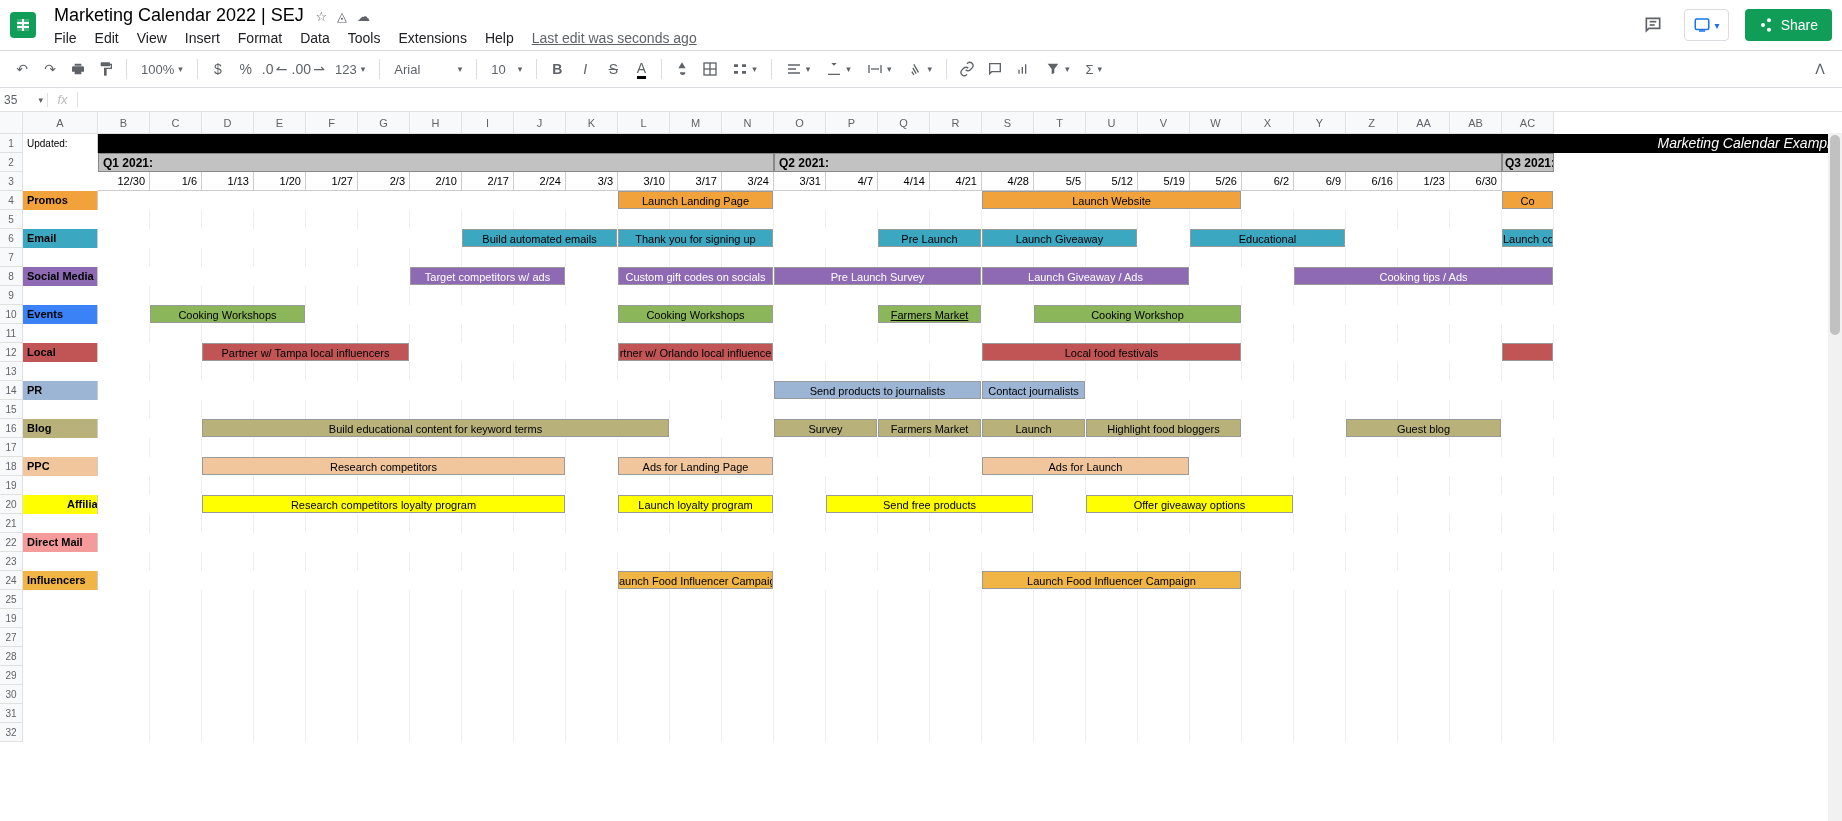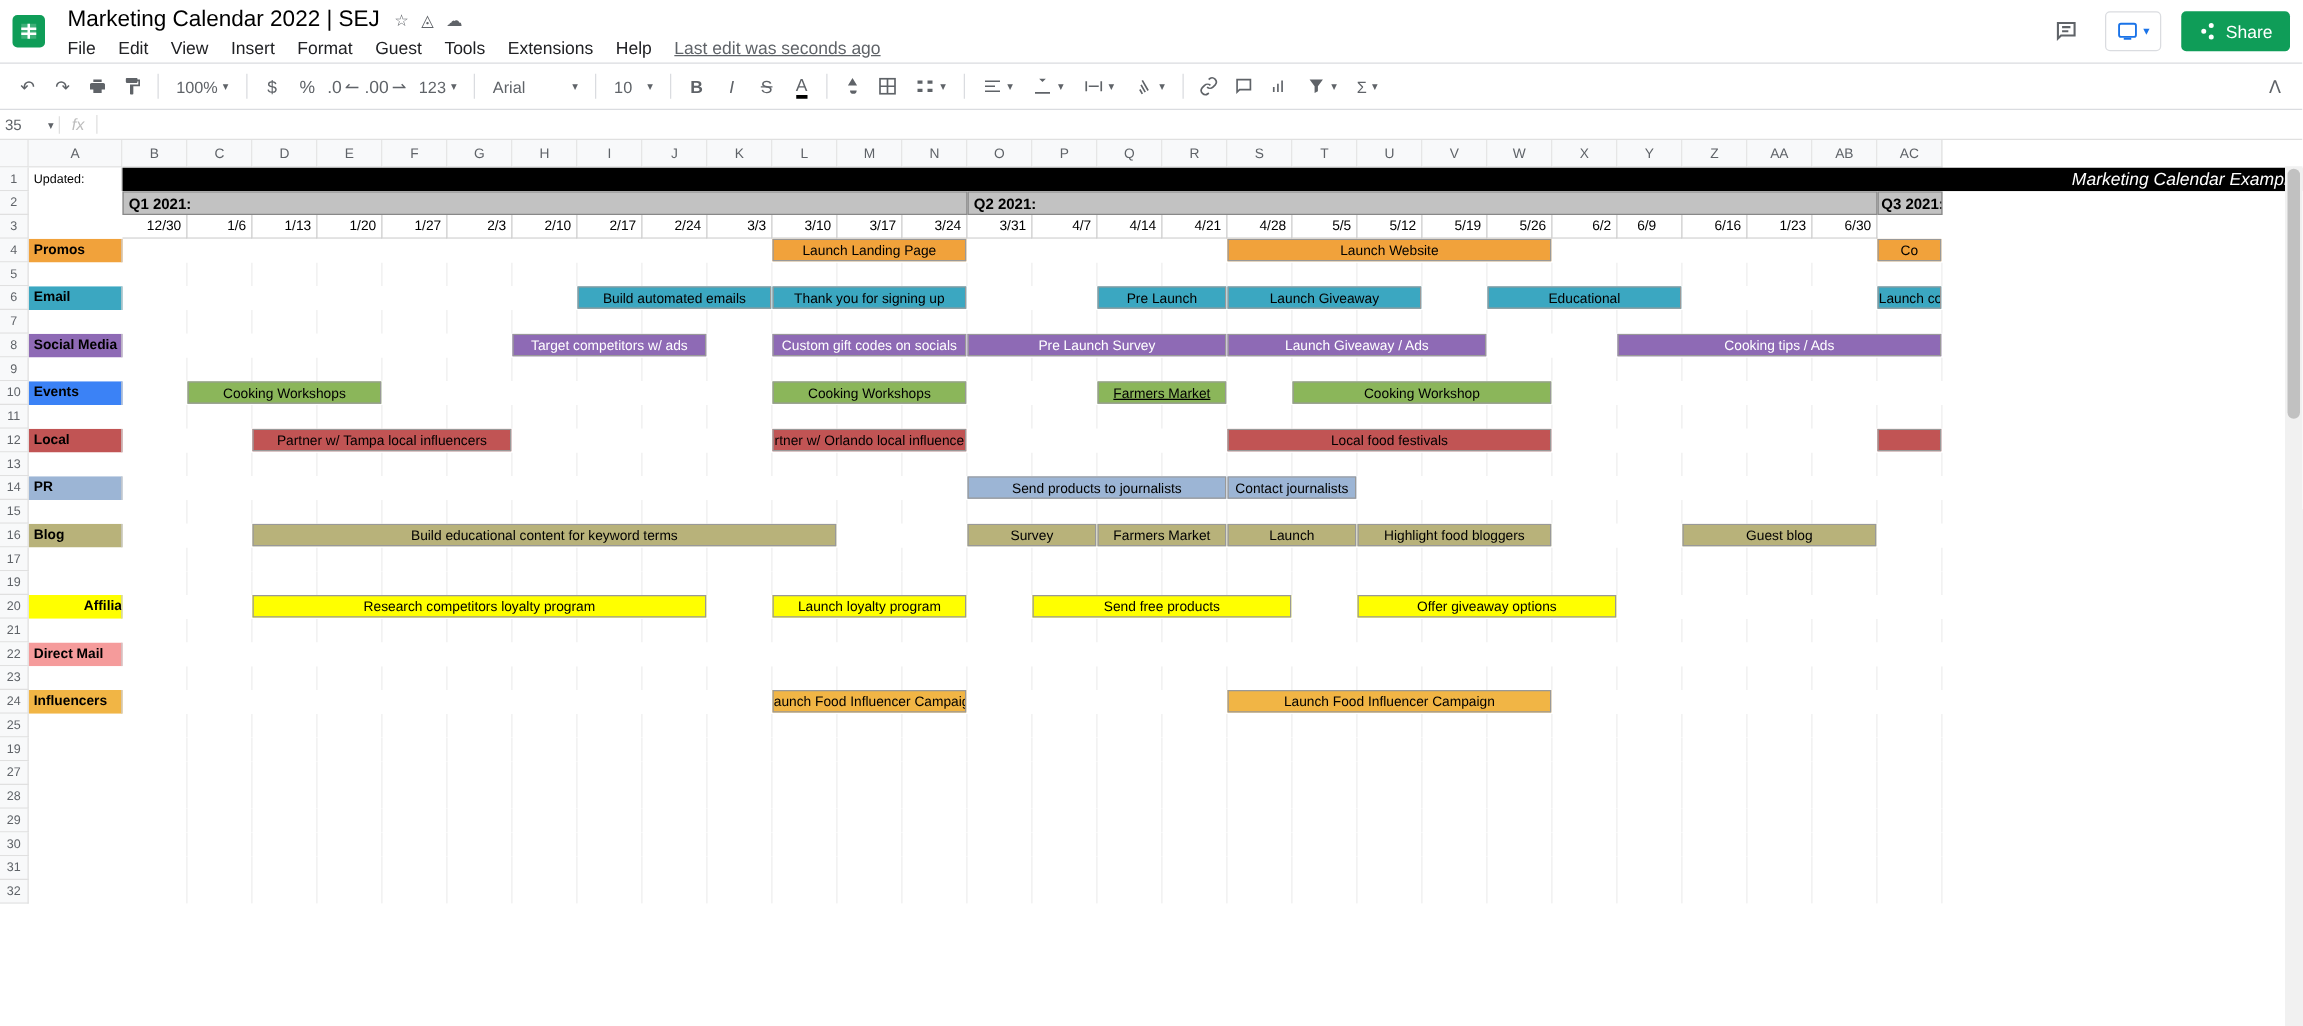--- a/index.html
+++ b/index.html
@@ -68,21 +68,21 @@
         <span>◬</span>
         <span>☁</span>
       </span>
     </div>
     <div class="menu-bar">
       <span class="menu-item">File</span>
       <span class="menu-item">Edit</span>
       <span class="menu-item">View</span>
       <span class="menu-item">Insert</span>
       <span class="menu-item">Format</span>
-      <span class="menu-item">Guest</span>
+      <span class="menu-item">Data</span>
       <span class="menu-item">Tools</span>
       <span class="menu-item">Extensions</span>
       <span class="menu-item">Help</span>
       <span class="last-edit">Last edit was seconds ago</span>
     </div>
   </div>
   <div class="header-right">
     <div class="icon-btn">
       <svg width="20" height="20" viewBox="0 0 24 24" fill="none" stroke="#5f6368" stroke-width="2">
           <path d="M4 4h16v12H7l-3 3z"></path>
@@ -307,21 +307,21 @@
           <div style="position: absolute; left: 751px; width: 52px; height: 19px; border-right: 1px solid rgb(204, 204, 204); border-bottom: 1px solid rgb(204, 204, 204); font-size: 11px; text-align: right; padding-right: 4px; line-height: 19px;">3/31</div>
           <div style="position: absolute; left: 803px; width: 52px; height: 19px; border-right: 1px solid rgb(204, 204, 204); border-bottom: 1px solid rgb(204, 204, 204); font-size: 11px; text-align: right; padding-right: 4px; line-height: 19px;">4/7</div>
           <div style="position: absolute; left: 855px; width: 52px; height: 19px; border-right: 1px solid rgb(204, 204, 204); border-bottom: 1px solid rgb(204, 204, 204); font-size: 11px; text-align: right; padding-right: 4px; line-height: 19px;">4/14</div>
           <div style="position: absolute; left: 907px; width: 52px; height: 19px; border-right: 1px solid rgb(204, 204, 204); border-bottom: 1px solid rgb(204, 204, 204); font-size: 11px; text-align: right; padding-right: 4px; line-height: 19px;">4/21</div>
           <div style="position: absolute; left: 959px; width: 52px; height: 19px; border-right: 1px solid rgb(204, 204, 204); border-bottom: 1px solid rgb(204, 204, 204); font-size: 11px; text-align: right; padding-right: 4px; line-height: 19px;">4/28</div>
           <div style="position: absolute; left: 1011px; width: 52px; height: 19px; border-right: 1px solid rgb(204, 204, 204); border-bottom: 1px solid rgb(204, 204, 204); font-size: 11px; text-align: right; padding-right: 4px; line-height: 19px;">5/5</div>
           <div style="position: absolute; left: 1063px; width: 52px; height: 19px; border-right: 1px solid rgb(204, 204, 204); border-bottom: 1px solid rgb(204, 204, 204); font-size: 11px; text-align: right; padding-right: 4px; line-height: 19px;">5/12</div>
           <div style="position: absolute; left: 1115px; width: 52px; height: 19px; border-right: 1px solid rgb(204, 204, 204); border-bottom: 1px solid rgb(204, 204, 204); font-size: 11px; text-align: right; padding-right: 4px; line-height: 19px;">5/19</div>
           <div style="position: absolute; left: 1167px; width: 52px; height: 19px; border-right: 1px solid rgb(204, 204, 204); border-bottom: 1px solid rgb(204, 204, 204); font-size: 11px; text-align: right; padding-right: 4px; line-height: 19px;">5/26</div>
           <div style="position: absolute; left: 1219px; width: 52px; height: 19px; border-right: 1px solid rgb(204, 204, 204); border-bottom: 1px solid rgb(204, 204, 204); font-size: 11px; text-align: right; padding-right: 4px; line-height: 19px;">6/2</div>
-          <div style="position: absolute; left: 1271px; width: 52px; height: 19px; border-right: 1px solid rgb(204, 204, 204); border-bottom: 1px solid rgb(204, 204, 204); font-size: 11px; text-align: right; padding-right: 20px; line-height: 19px;">6/9</div>
+          <div style="position: absolute; left: 1271px; width: 52px; height: 19px; border-right: 1px solid rgb(204, 204, 204); border-bottom: 1px solid rgb(204, 204, 204); font-size: 11px; text-align: right; padding-right: 4px; line-height: 19px;">6/9</div>
           <div style="position: absolute; left: 1323px; width: 52px; height: 19px; border-right: 1px solid rgb(204, 204, 204); border-bottom: 1px solid rgb(204, 204, 204); font-size: 11px; text-align: right; padding-right: 4px; line-height: 19px;">6/16</div>
           <div style="position: absolute; left: 1375px; width: 52px; height: 19px; border-right: 1px solid rgb(204, 204, 204); border-bottom: 1px solid rgb(204, 204, 204); font-size: 11px; text-align: right; padding-right: 4px; line-height: 19px;">1/23</div>
           <div style="position: absolute; left: 1427px; width: 52px; height: 19px; border-right: 1px solid rgb(204, 204, 204); border-bottom: 1px solid rgb(204, 204, 204); font-size: 11px; text-align: right; padding-right: 4px; line-height: 19px;">6/30</div>
         </div>
       </div>
       <div class="row">
         <div class="row-header">4</div>
         <div class="cells-area" style="position: relative; height: 19px;">
           <div class="label-cell" style="width: 75px; background: rgb(241, 162, 59);">Promos</div>
           <div class="bar" style="left: 595px; width: 155px; background: rgb(241, 162, 59);">Launch Landing Page</div>
@@ -624,20 +624,29 @@
           <div style="position: absolute; left: 1167px; width: 52px; height: 19px; border-right: 1px solid rgb(238, 238, 238);"></div>
           <div style="position: absolute; left: 1219px; width: 52px; height: 19px; border-right: 1px solid rgb(238, 238, 238);"></div>
           <div style="position: absolute; left: 1271px; width: 52px; height: 19px; border-right: 1px solid rgb(238, 238, 238);"></div>
           <div style="position: absolute; left: 1323px; width: 52px; height: 19px; border-right: 1px solid rgb(238, 238, 238);"></div>
           <div style="position: absolute; left: 1375px; width: 52px; height: 19px; border-right: 1px solid rgb(238, 238, 238);"></div>
           <div style="position: absolute; left: 1427px; width: 52px; height: 19px; border-right: 1px solid rgb(238, 238, 238);"></div>
           <div style="position: absolute; left: 1479px; width: 52px; height: 19px; border-right: 1px solid rgb(238, 238, 238);"></div>
         </div>
       </div>
       <div class="row">
+        <div class="row-header">18</div>
+        <div class="cells-area" style="position: relative; height: 19px;">
+          <div class="label-cell" style="width: 75px; background: rgb(241, 198, 156);">PPC</div>
+          <div class="bar" style="left: 179px; width: 363px; background: rgb(241, 198, 156);">Research competitors</div>
+          <div class="bar" style="left: 595px; width: 155px; background: rgb(241, 198, 156);">Ads for Landing Page</div>
+          <div class="bar" style="left: 959px; width: 207px; background: rgb(241, 198, 156);">Ads for Launch</div>
+        </div>
+      </div>
+      <div class="row">
         <div class="row-header">19</div>
         <div class="cells-area" style="position: relative; height: 19px;">
           <div class="label-cell" style="width: 75px; background: rgb(255, 255, 255);"></div>
           <div style="position: absolute; left: 75px; width: 52px; height: 19px; border-right: 1px solid rgb(238, 238, 238);"></div>
           <div style="position: absolute; left: 127px; width: 52px; height: 19px; border-right: 1px solid rgb(238, 238, 238);"></div>
           <div style="position: absolute; left: 179px; width: 52px; height: 19px; border-right: 1px solid rgb(238, 238, 238);"></div>
           <div style="position: absolute; left: 231px; width: 52px; height: 19px; border-right: 1px solid rgb(238, 238, 238);"></div>
           <div style="position: absolute; left: 283px; width: 52px; height: 19px; border-right: 1px solid rgb(238, 238, 238);"></div>
           <div style="position: absolute; left: 335px; width: 52px; height: 19px; border-right: 1px solid rgb(238, 238, 238);"></div>
           <div style="position: absolute; left: 387px; width: 52px; height: 19px; border-right: 1px solid rgb(238, 238, 238);"></div>

